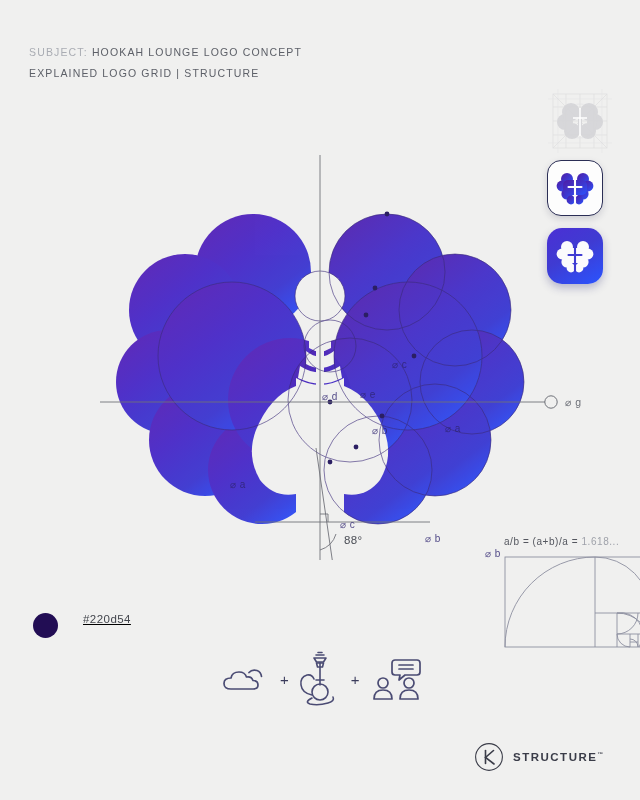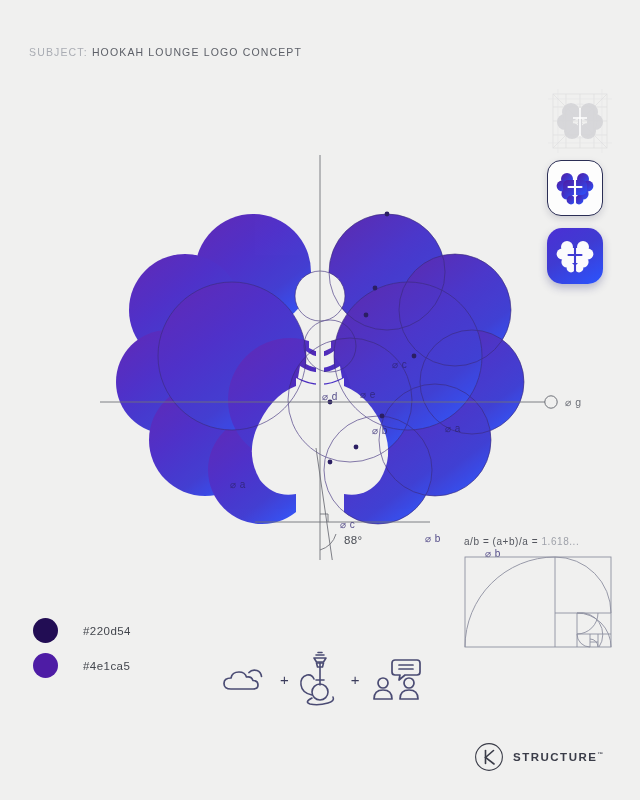--- a/index.html
+++ b/index.html
@@ -35,30 +35,30 @@
     background: linear-gradient(150deg,#4b2fd4 0%,#3f3bd2 45%,#2a54fe 100%);
     border-radius: 15px;
     display: flex; align-items: center; justify-content: center;
     box-shadow: 0 4px 9px rgba(45,45,120,.3);
   }
 
   
   #construction { position: absolute; left: 0px; top: 110px; width: 640px; height: 450px; }
 
   
-  #golden { position: absolute; left: 464px; top: 536px; width: 134px; }
+  #golden { position: absolute; left: 504px; top: 536px; width: 134px; }
   #golden-formula {
     font-size: 10px; letter-spacing: .55px; color: #54575f;
     margin-bottom: 9px; white-space: nowrap;
   }
   #golden-formula .faint { color: #9fa2aa; }
 
   
   #swatches { position: absolute; left: 33px; top: 613px; }
-  .sw-row { display: flex; align-items: center; height: 35px; }
+  .sw-row { display: flex; height: 35px; text-decoration: underline; }
   .sw-dot { width: 25px; height: 25px; border-radius: 50%; flex: none; }
   .sw-label {
     margin-left: 25px; font-size: 11.5px; color: #43464d;
     letter-spacing: .45px;
   }
 
   
   #concepts {
     position: absolute; left: 219px; top: 651px;
     display: flex; align-items: center; gap: 9px;
@@ -79,20 +79,21 @@
 </head>
 <body>
 
 <div id="page">
 
   <div id="header">
     <div class="hdr-line">
       <span class="hdr-subject">SUBJECT:</span>
       <span>HOOKAH LOUNGE LOGO CONCEPT</span>
     </div>
+    <div class="hdr-line">EXPLAINED LOGO GRID | STRUCTURE</div>
   </div>
 
   <div id="thumbs">
 
     <div class="thumb" id="thumb-wire">
       <svg width="74" height="66" viewBox="0 0 74 66">
         <g stroke="#dedee0" stroke-width=".7" fill="none">
           <rect x="10" y="6" width="54" height="54"></rect>
           <path d="M10 19H64M10 33H64M10 47H64M23 6V60M37 6V60M51 6V60"></path>
           <path d="M5 11H69M5 55H69M15 1V65M59 1V65" stroke="#e6e6e8"></path>
@@ -293,24 +294,20 @@
         <path d="M134 91 A8 8 0 0 0 126 83"></path>
       </g>
     </svg>
   </div>
 
   <div id="swatches">
       <div class="sw-row">
         <div class="sw-dot" style="background: rgb(34, 13, 84);"></div>
         <div class="sw-label">#220d54</div>
       </div>
-      <div class="sw-row">
-        <div class="sw-dot" style="background: rgb(78, 28, 165);"></div>
-        <div class="sw-label">#4e1ca5</div>
-      </div>
     </div>
 
   <div id="concepts">
     <svg width="52" height="40" viewBox="0 0 52 40">
       <g fill="none" stroke="#4a4b73" stroke-width="1.7" stroke-linejoin="round" stroke-linecap="round">
         <path d="M12 30 q-7 0 -7-5.5 T12 19 q1-6 8-6 q6 0 7.5 5 q5-1 6.5 3.5 q5 0 5 4.5 q0 4-5 4 Z"></path>
         <path d="M30 13.5 q3-3.5 8-2 q4 1.5 4.5 6"></path>
       </g>
     </svg>
     <span class="concept-plus">+</span>

